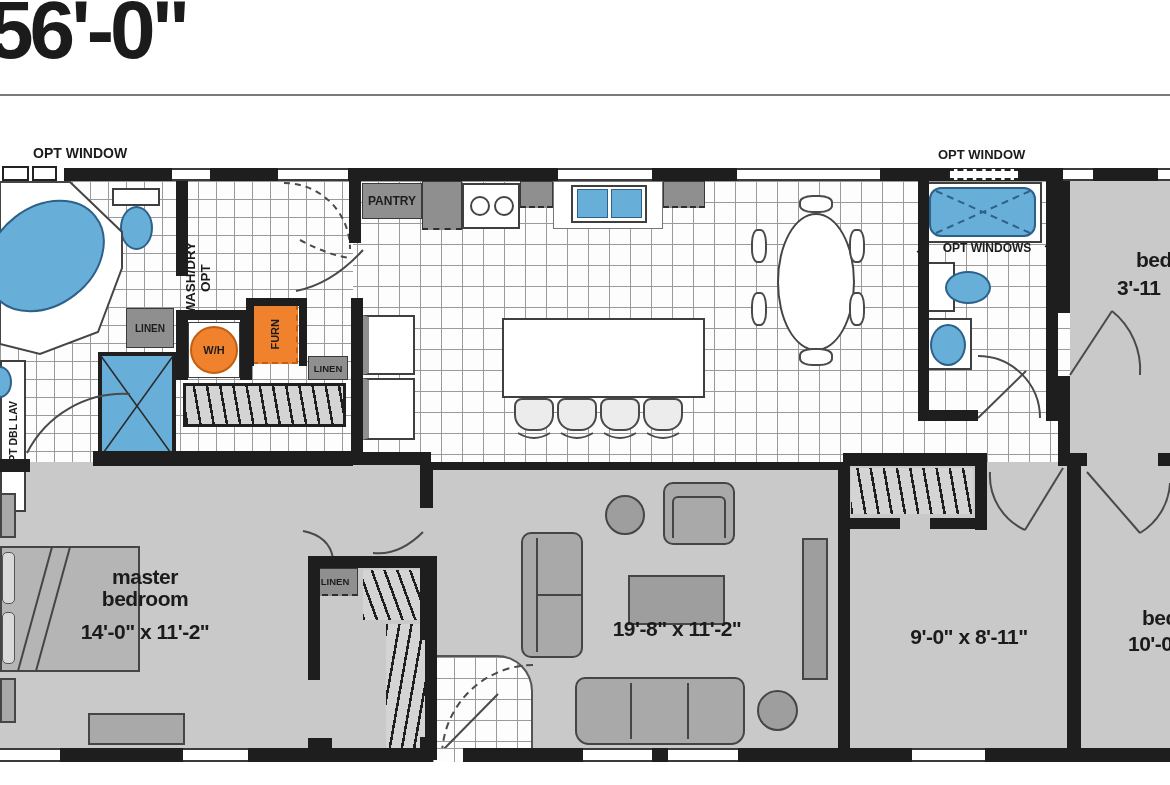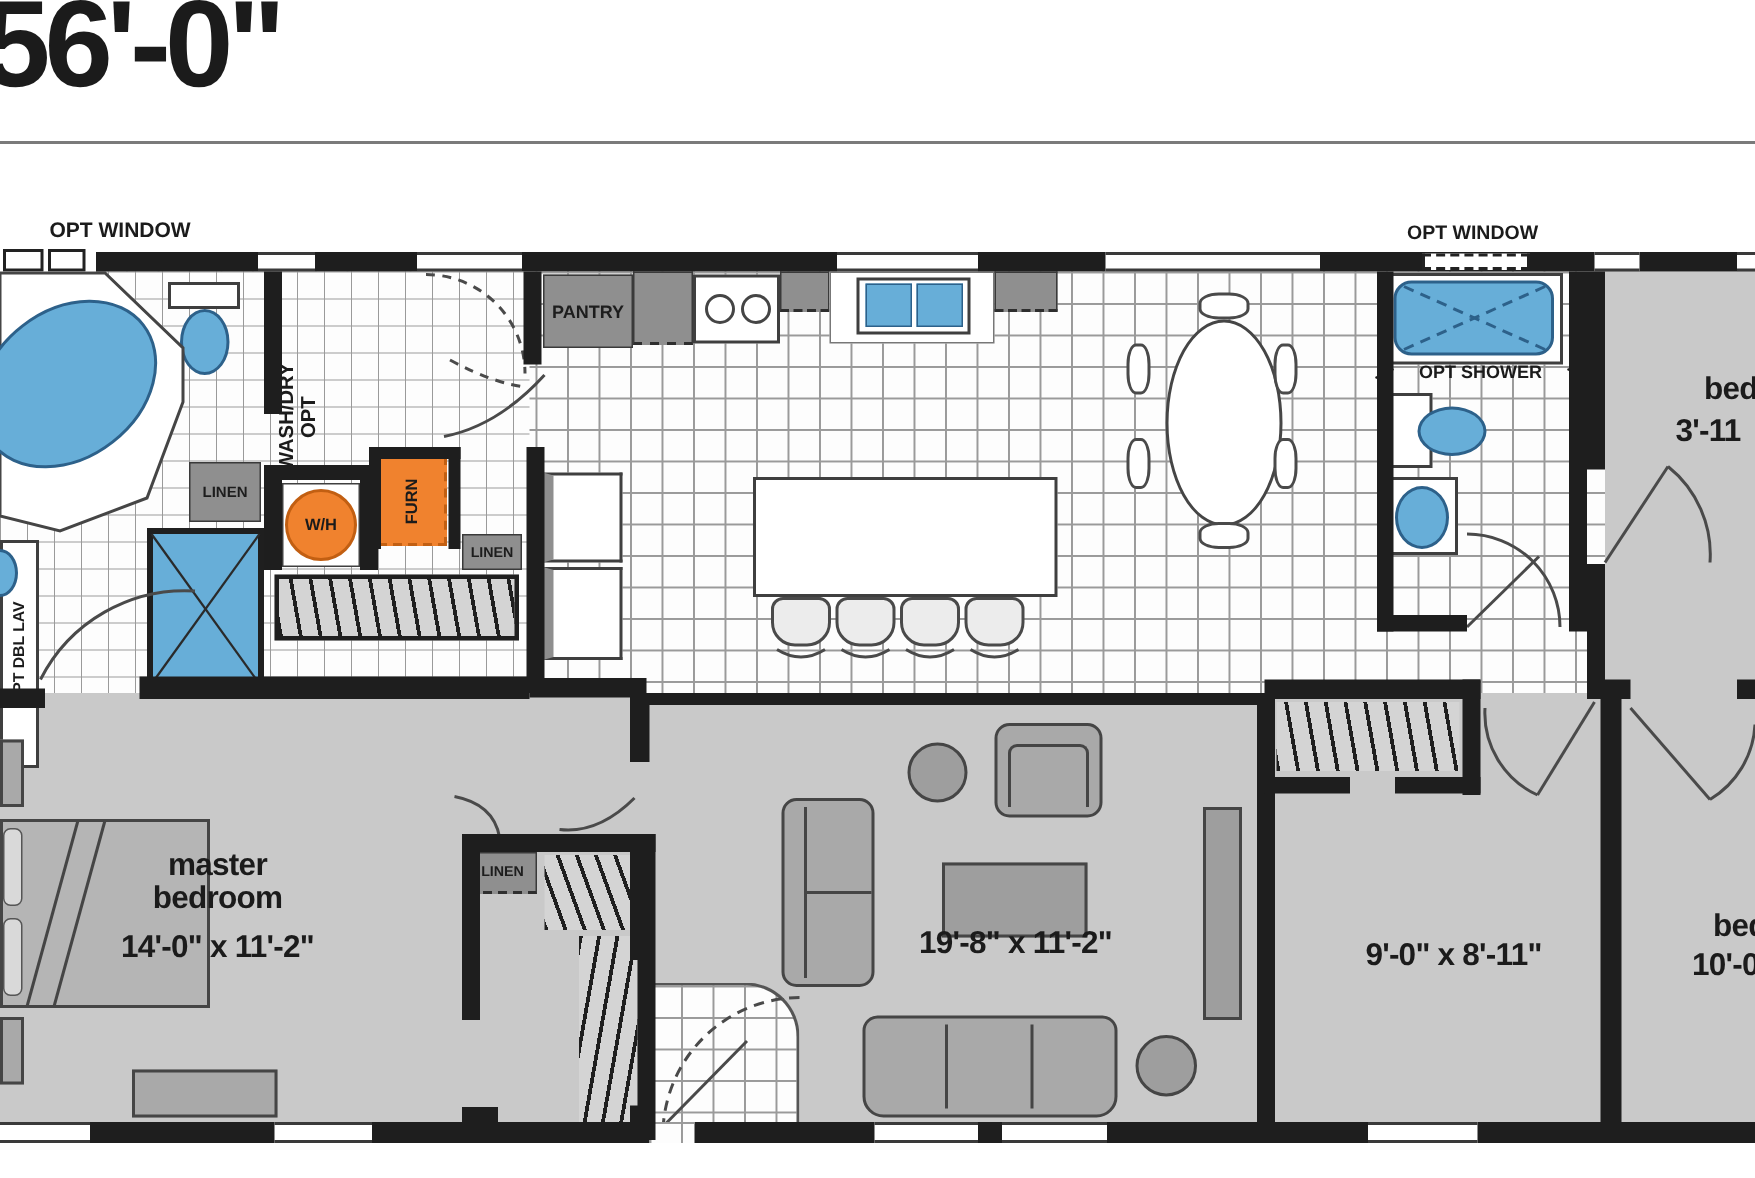--- a/index.html
+++ b/index.html
@@ -70,21 +70,21 @@
     <span>W/H</span>
   </div>
   <div class="abs z3" style="left:252px;top:304px;width:46px;height:60px;background:var(--orange);border:2px dashed var(--orange-dark);display:flex;align-items:center;justify-content:center;">
     <span class="vwrap" style="font-size:11px;font-weight:bold;">FURN</span>
   </div>
   <div class="gbox z3" style="left:308px;top:356px;width:40px;height:24px;font-size:9.5px;">
     <span>LINEN</span>
   </div>
   <div class="rod z3" style="left:183px;top:383px;width:163px;height:44px;border:3px solid #1f1f1f;"></div>
 
-  <div class="gbox z3" style="left:362px;top:183px;width:60px;height:49px;font-size:12px;text-align:center;">
+  <div class="gbox z3" style="left:362px;top:183px;width:60px;height:36px;font-size:12px;text-align:center;">
     <span>PANTRY</span>
   </div>
   <div class="gbox z3" style="left:422px;top:181px;width:40px;height:49px;border-bottom:2px dashed #2e2e2e;"></div>
   <div class="wbox z3" style="left:462px;top:183px;width:58px;height:46px;"></div>
   <div class="abs z3" style="left:470px;top:196px;width:20px;height:20px;border:2px solid #454545;border-radius:50%;background:#fff;"></div>
   <div class="abs z3" style="left:494px;top:196px;width:20px;height:20px;border:2px solid #454545;border-radius:50%;background:#fff;"></div>
   <div class="gbox z3" style="left:520px;top:181px;width:33px;height:27px;border-bottom:2px dashed #2e2e2e;"></div>
   <div class="abs z3" style="left:553px;top:181px;width:110px;height:48px;background:#fff;border:1px solid #777;"></div>
   <div class="wbox z3" style="left:571px;top:185px;width:76px;height:38px;"></div>
   <div class="abs z3" style="left:577px;top:189px;width:31px;height:29px;background:var(--blue);border:1px solid var(--blue-dark);"></div>
@@ -101,21 +101,21 @@
   <div class="abs z3" style="left:777px;top:213px;width:78px;height:138px;background:#fff;border:2px solid #454545;border-radius:50%;"></div>
   <div class="chair z3" style="left:799px;top:195px;width:34px;height:18px;"></div>
   <div class="chair z3" style="left:799px;top:348px;width:34px;height:18px;"></div>
   <div class="chair z3" style="left:751px;top:229px;width:16px;height:34px;"></div>
   <div class="chair z3" style="left:751px;top:292px;width:16px;height:34px;"></div>
   <div class="chair z3" style="left:849px;top:229px;width:16px;height:34px;"></div>
   <div class="chair z3" style="left:849px;top:292px;width:16px;height:34px;"></div>
 
   <div class="wbox z3" style="left:923px;top:182px;width:119px;height:61px;"></div>
   <div class="abs z3" style="left:929px;top:187px;width:107px;height:50px;background:var(--blue);border:2px solid var(--blue-dark);border-radius:12px;"></div>
-  <div class="lbl z3" style="left:928px;top:242px;width:118px;text-align:center;font-size:12px;">OPT SHOWER</div>
+  <div class="lbl z3" style="left:928px;top:242px;width:118px;text-align:center;font-size:12px;">OPT WINDOWS</div>
   <div class="wbox z3" style="left:925px;top:262px;width:30px;height:50px;"></div>
   <div class="abs z3" style="left:945px;top:271px;width:46px;height:33px;background:var(--blue);border:2px solid var(--blue-dark);border-radius:50%;"></div>
   <div class="wbox z3" style="left:925px;top:318px;width:47px;height:52px;"></div>
   <div class="abs z3" style="left:930px;top:324px;width:36px;height:42px;background:var(--blue);border:2px solid var(--blue-dark);border-radius:50%;"></div>
 
   <div class="fur z3" style="left:0;top:493px;width:16px;height:45px;"></div>
   <div class="fur z3" style="left:0;top:678px;width:16px;height:45px;"></div>
   <div class="fur z3" style="left:0;top:546px;width:140px;height:126px;background:#b5b5b5;"></div>
   <div class="abs z3" style="left:2px;top:552px;width:13px;height:52px;background:#d9d9d9;border:1px solid #555;border-radius:5px;"></div>
   <div class="abs z3" style="left:2px;top:612px;width:13px;height:52px;background:#d9d9d9;border:1px solid #555;border-radius:5px;"></div>

